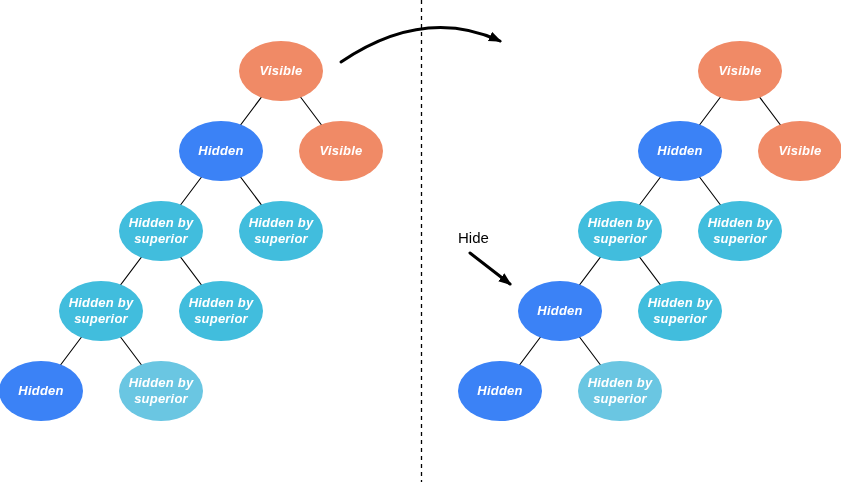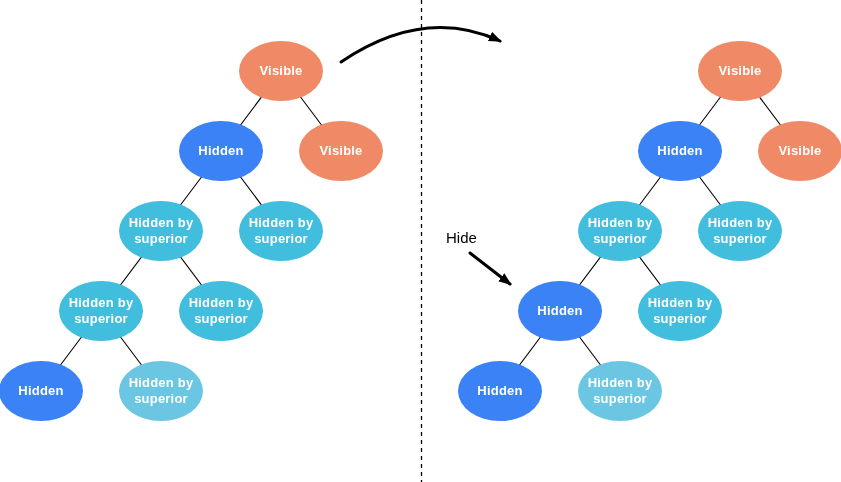--- a/index.html
+++ b/index.html
@@ -15,30 +15,32 @@
     position:absolute;
     width:84px;height:60px;
     border-radius:50%;
     display:flex;align-items:center;justify-content:center;
     text-align:center;
     color:#ffffff;
     font-size:13px;line-height:1.25;font-weight:600;
     letter-spacing:.2px;
     padding:0 8px;box-sizing:border-box;
     z-index:2;
+    font-style:italic;
   }
   .node.visible   {background:#F08A66;}
   .node.hidden    {background:#3b82f6;}
   .node.hbs       {background:#41BDDD;}
   .node.hbs-light {background:#6AC6E2;}
   .annotation{
     position:absolute;
     color:#000000;
     font-size:15px;font-weight:400;
     z-index:2;
+    margin-left:12px;
   }
 </style>
 </head>
 <body>
 
 <div id="stage">
 
   <svg id="lines" width="841" height="482" viewBox="0 0 841 482">
     <defs>
       <marker id="ah" markerWidth="16" markerHeight="12" refX="11" refY="5" orient="auto" markerUnits="userSpaceOnUse">

